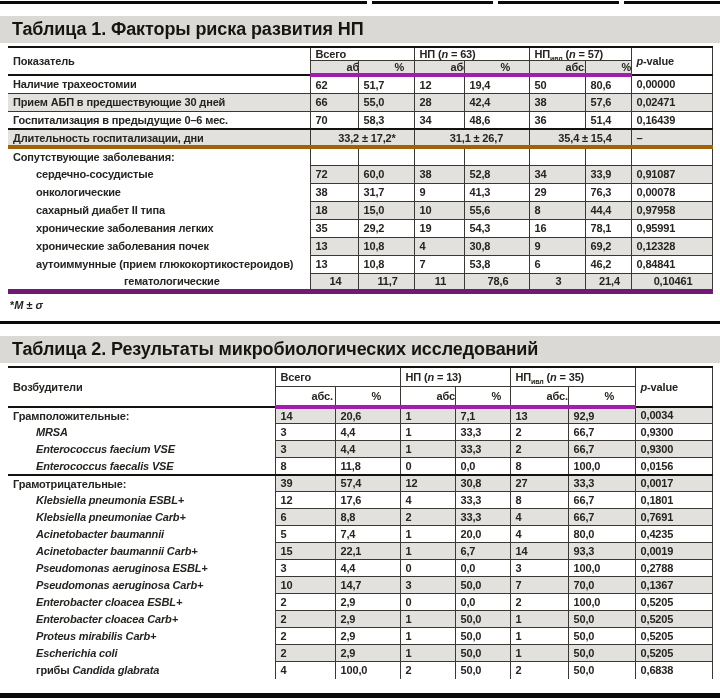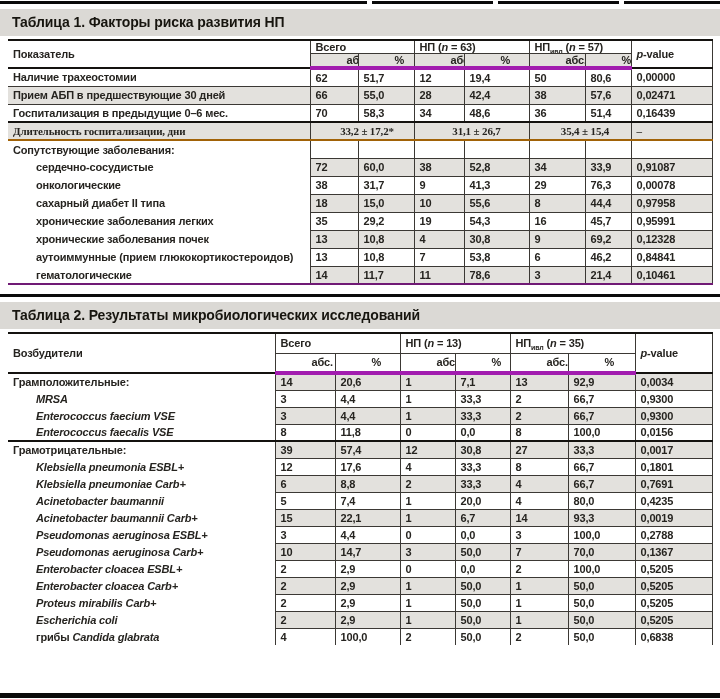--- a/index.html
+++ b/index.html
@@ -7,22 +7,22 @@
     position:relative;width:720px;height:699px;overflow:hidden;background:#fff;
     font-family:"Liberation Sans",sans-serif;font-weight:bold;color:#262420;
   }
   .top-rule{
     height:3px;margin-top:1px;
     background:linear-gradient(90deg,#0a0a0a 0,#0a0a0a 367px,#fff 367px,#fff 372px,
       #0a0a0a 372px,#0a0a0a 493px,#fff 493px,#fff 498px,
       #0a0a0a 498px,#0a0a0a 619px,#fff 619px,#fff 624px,#0a0a0a 624px,#0a0a0a 100%);
   }
   .title-bar{
-    height:27px;line-height:27px;background:#dbd9d5;margin-top:5px;
-    padding-left:12px;font-size:14px;color:#17150f;letter-spacing:-0.1px;
+    height:27px;line-height:27px;background:#dbd9d5;margin-top:12px;
+    padding-left:12px;font-size:18px;color:#17150f;letter-spacing:-0.1px;
   }
   .section-rule{height:3px;background:#0a0a0a;margin-top:9px;}
   .bottom-rule{position:absolute;left:0;top:693px;width:720px;height:5px;background:#0a0a0a;}
   .footnote{margin:4px 0 0 10px;font-size:11px;height:13px;}
 
   table.data-table{
     border-collapse:collapse;table-layout:fixed;width:704px;margin:3px 8px 5px 8px;
     font-size:11px;border-top:2px solid #14120f;letter-spacing:-0.15px;
   }
   .data-table th,.data-table td{
@@ -33,23 +33,23 @@
   .t1 thead tr{height:13px;}
   .t2 thead tr{height:20px;}
   .t1 tbody tr{height:18px;}
   .t2 tbody tr{height:17px;}
   th.lab-h,th.p-h{border-bottom:2px solid #14120f;}
   .data-table thead tr:last-child th{border-bottom:4px solid #a21caf;padding-left:36px;}
   td.shade,th.shade{background:#e3e1dd;}
   td.plain{border-top:0;border-bottom:0;}
   td.ind{padding-left:28px;}
   td.center{text-align:center;padding-left:12px;}
-  tr.thick td{border-top:2px solid #14120f;border-bottom:2px solid #a16207;font-family:Liberation Serif, serif;}
+  tr.thick td{border-top:2px solid #14120f;border-bottom:4px solid #a16207;}
   tr.thick-top td{border-top:2px solid #14120f;}
-  .t1 tbody tr:last-child td{border-bottom:2px solid #701a75;}
+  .t1 tbody tr:last-child td{border-bottom:5px solid #701a75;text-align:center;}
   .t2 tbody tr:last-child td{border-bottom:0;}
   sub{font-size:7px;line-height:0;}
   i{font-style:italic;}
 </style>
 </head>
 <body>
 
 <div class="page">
   <div class="top-rule"></div>
 
@@ -163,21 +163,21 @@
           <td class="shade">44,4</td>
           <td class="shade">0,97958</td>
         </tr>
         <tr>
           <td class="lab plain ind"><span>хронические заболевания легких</span></td>
           <td>35</td>
           <td>29,2</td>
           <td>19</td>
           <td>54,3</td>
           <td>16</td>
-          <td>45,7</td>
+          <td>78,1</td>
           <td>0,95991</td>
         </tr>
         <tr>
           <td class="lab plain ind"><span>хронические заболевания почек</span></td>
           <td class="shade">13</td>
           <td class="shade">10,8</td>
           <td class="shade">4</td>
           <td class="shade">30,8</td>
           <td class="shade">9</td>
           <td class="shade">69,2</td>
@@ -199,20 +199,21 @@
           <td class="shade">11,7</td>
           <td class="shade">11</td>
           <td class="shade">78,6</td>
           <td class="shade">3</td>
           <td class="shade">21,4</td>
           <td class="shade">0,10461</td>
         </tr>
       </tbody>
     </table>
 
+  <div class="footnote" id="footnote1"><span>*</span><i>M</i><span> ± </span><i>σ</i></div>
 
   <div class="section-rule"></div>
 
   <div class="title-bar">
     <span>Таблица 2. Результаты микробиологических исследований</span>
   </div>
 
   <table class="data-table t2" id="table2">
     <colgroup>
       <col style="width:267px">

